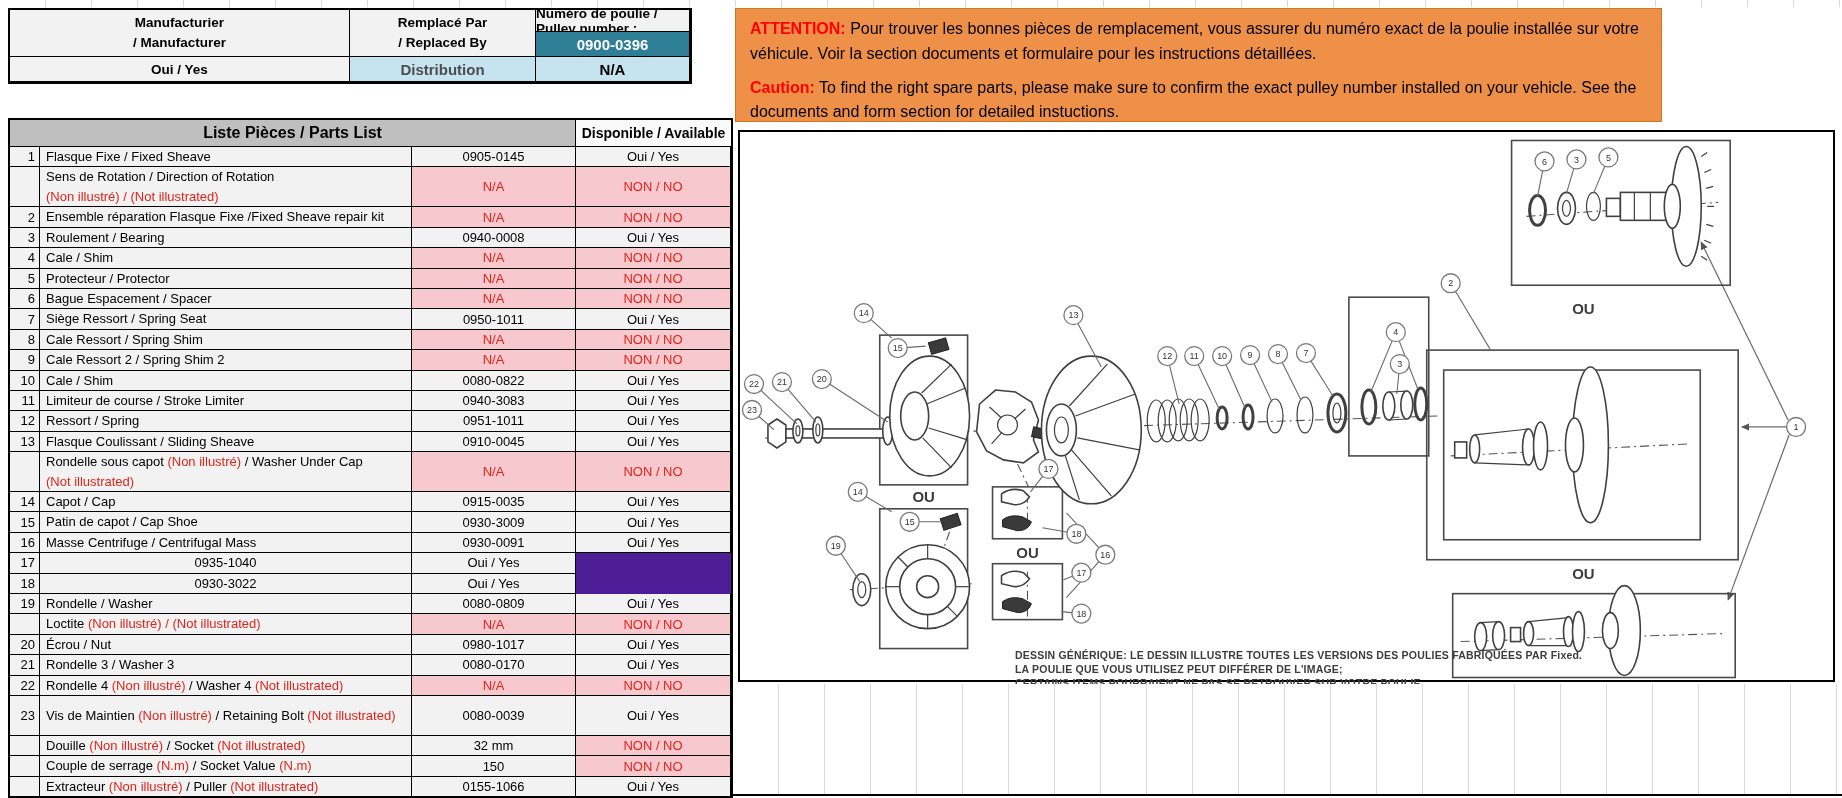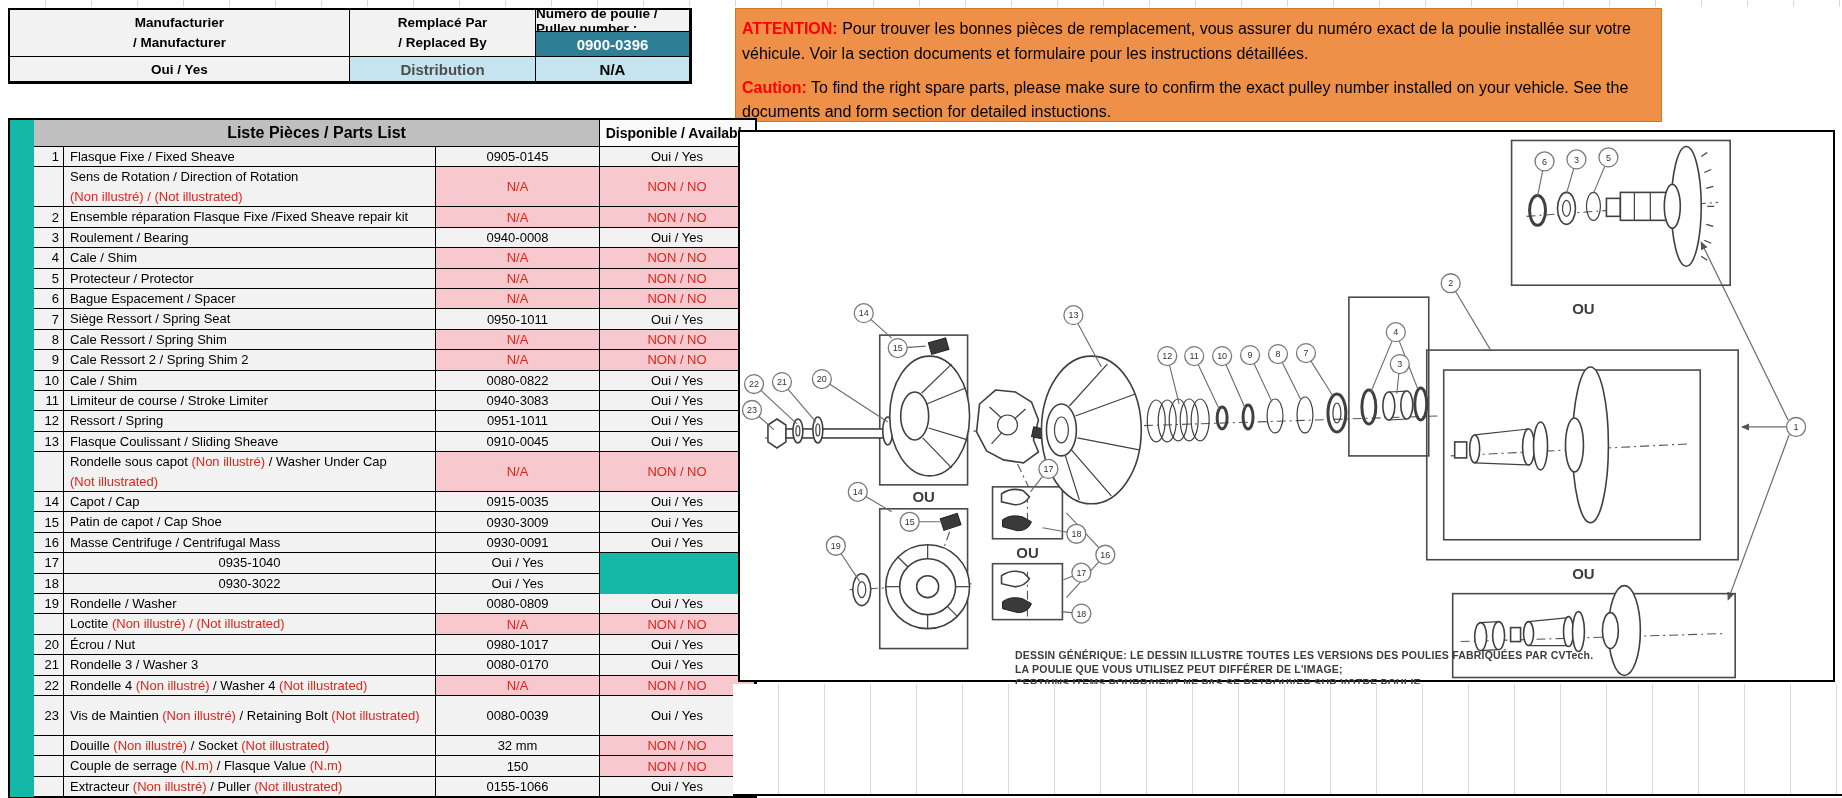--- a/index.html
+++ b/index.html
@@ -11,25 +11,25 @@
        display:grid;grid-template-columns:340px 186px 154px;grid-template-rows:22px 25px 25px;}
   #hdr>div{border-right:1px solid #000;border-bottom:1px solid #000;background:#F2F2F2;
            display:flex;align-items:center;justify-content:center;font-weight:bold;font-size:13.5px;}
   #hdr .two-line{grid-row:1/3;flex-direction:column;line-height:1.45;background:#F2F2F2;}
   #hdr .teal{background:#2E7E96;color:#fff;font-size:15px;}
   #hdr .lblue{background:#C5E4EF;}
   #hdr .manu-val{color:#4d4d4d;font-size:15px;}
   #hdr .big{font-size:15px;}
   
   #att{position:absolute;left:735px;top:8px;width:927px;height:114px;background:#EF9048;
-       border:1px solid #D4751F;box-sizing:border-box;padding:8px 6px;font-size:16px;line-height:1.55;}
+       border:1px solid #D4751F;box-sizing:border-box;padding:8px 14px;font-size:16px;line-height:1.55;}
   #att p{margin:0 0 9px 0;}
   #att .rlbl{color:#FF0000;font-weight:bold;}
   
-  #ptable{position:absolute;left:8px;top:118px;width:721px;border:2px solid #000;background:#14b8a6;padding-left:24px;}
+  #ptable{position:absolute;left:8px;top:118px;width:721px;border:2px solid #000;background:#4c1d95;}
   #pt-head{display:grid;grid-template-columns:566px 155px;height:27px;}
   #pt-title{background:#BFBFBF;border-right:1px solid #000;border-bottom:1px solid #000;
             display:flex;align-items:center;justify-content:center;font-weight:bold;font-size:16px;}
   #pt-avail-h{background:#FAFAFA;border-bottom:1px solid #000;display:flex;align-items:center;
             justify-content:center;font-weight:bold;font-size:14px;}
   .prow{display:grid;grid-template-columns:30px 372px 164px 155px;height:20.4px;}
   .prow.tall{height:40px;}
   .prow>div{border-right:1px solid #000;border-bottom:1px solid #000;font-size:13px;overflow:hidden;background:#F2F2F2;}
   .c-num{display:flex;align-items:center;justify-content:flex-end;padding-right:4px;font-size:12.5px;}
   .c-desc{padding:0 6px;line-height:19.5px;display:flex;align-items:center;flex-wrap:wrap;text-align:right;}
@@ -311,21 +311,21 @@
             <span class="red">(Not illustrated)</span>
           </div>
           <div class="c-part">32 mm</div>
           <div class="c-avail pink red">NON / NO</div>
         </div>
         <div class="prow">
           <div class="c-num"></div>
           <div class="c-desc">
             <span>Couple de serrage </span>
             <span class="red">(N.m)</span>
-            <span> / Flasque Value </span>
+            <span> / Socket Value </span>
             <span class="red">(N.m)</span>
           </div>
           <div class="c-part">150</div>
           <div class="c-avail pink red">NON / NO</div>
         </div>
         <div class="prow">
           <div class="c-num"></div>
           <div class="c-desc">
             <span>Extracteur </span>
             <span class="red">(Non illustré)</span>
@@ -572,20 +572,20 @@
           <circle cx="1058" cy="295" r="9.5" class="callout-circle"></circle>
           <text x="1058" y="298.2" class="callout-num">1</text>
           <text x="184" y="370" class="oulabel">OU</text>
           <text x="845" y="182" class="oulabel">OU</text>
           <text x="845" y="447" class="oulabel">OU</text>
           <text x="288" y="426" class="oulabel">OU</text>
         </g>
     </svg>
 
     <div id="note">
-      <div>DESSIN GÉNÉRIQUE: LE DESSIN ILLUSTRE TOUTES LES VERSIONS DES POULIES FABRIQUÉES PAR CVTech.</div>
+      <div>DESSIN GÉNÉRIQUE: LE DESSIN ILLUSTRE TOUTES LES VERSIONS DES POULIES FABRIQUÉES PAR Fixed.</div>
       <div>LA POULIE QUE VOUS UTILISEZ PEUT DIFFÉRER DE L'IMAGE;</div>
       <div>CERTAINS ITEMS POURRAIENT NE PAS SE RETROUVER SUR VOTRE POULIE.</div>
     </div>
   </div>
 
   <div class="gridstrip" style="left:733px;top:684px;width:1109px;height:110px;border-bottom:2px solid #000;"></div>
 </div>
 
 </body></html>

